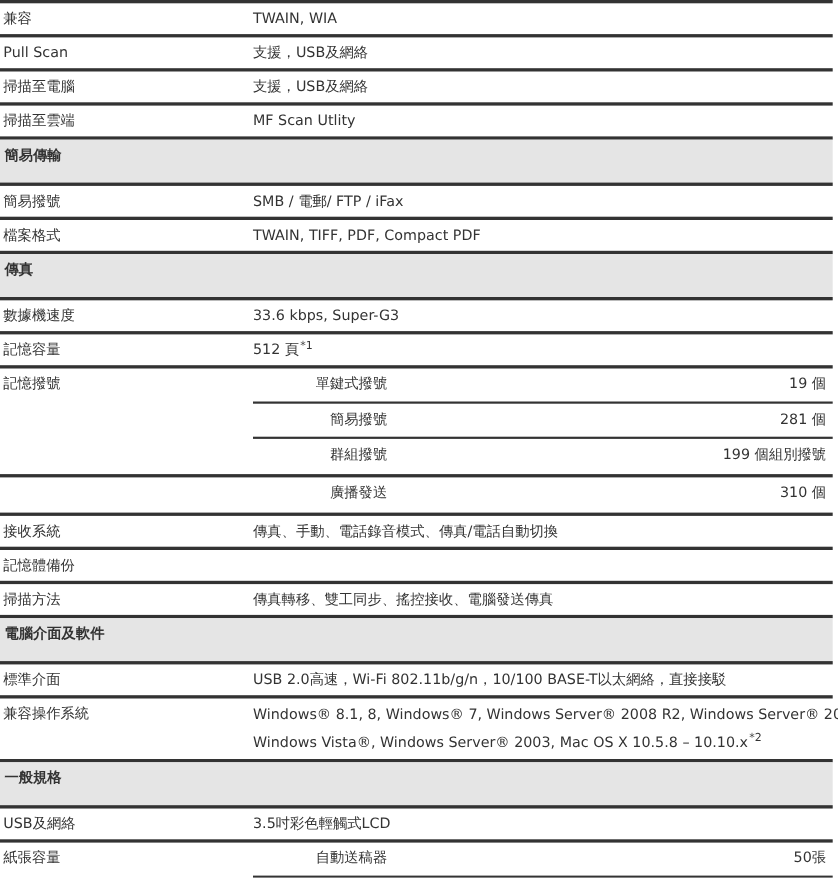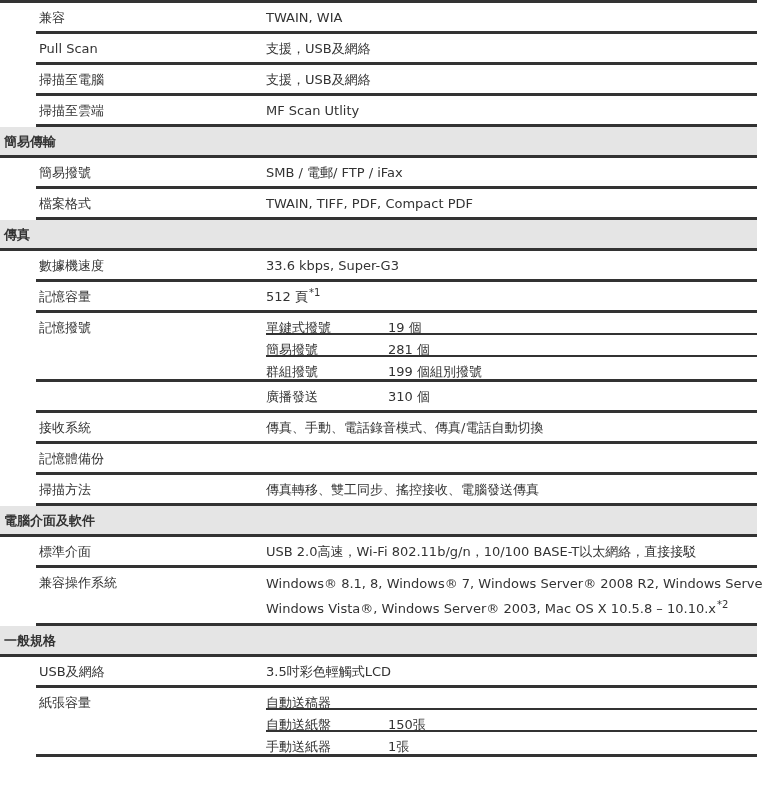--- a/index.html
+++ b/index.html
@@ -12,37 +12,36 @@
   }
   .spec-table {
     width: 757px;
     border-top: 3px solid #333333;
     background: #ffffff;
   }
   .row {
     display: flex;
     border-bottom: 3px solid #333333;
     min-height: 31px;
-    margin-left: 36px;
   }
   .cell { padding-top: 7px; }
   .label {
     flex: 0 0 230px; width: 230px;
     padding-left: 3px; padding-right: 6px;
   }
   .value { flex: 1 1 auto; padding-right: 6px; }
   .section {
-    height: 31px;
+    height: 42px;
     background: #e5e5e5;
     border-bottom: 3px solid #333333;
     padding: 7px 0 0 4px;
     font-weight: bold;
   }
   .group-value { flex: 1 1 auto; display: flex; flex-direction: column; }
-  .sub-row { display: flex; height: 22px; padding-top: 7px; }
+  .sub-row { display: flex; height: 32px; padding-top: 7px; text-align: right; }
   .sub-row.bordered { border-bottom: 2px solid #333333; }
   .sub-label { flex: 0 0 122px; width: 122px; }
   .sub-value { flex: 1 1 auto; padding-right: 6px; }
   .footnote {
     font-size: 10px;
     position: relative; top: -5px;
     margin-left: 1px;
   }
   .os-line { white-space: nowrap; line-height: 25px; }
   .row-os .value { padding-top: 3px; padding-bottom: 1px; }
@@ -158,20 +157,21 @@
   <div class="row">
     <div class="cell label">USB及網絡</div>
     <div class="cell value">3.5吋彩色輕觸式LCD</div>
   </div>
 
   <div class="row">
     <div class="cell label">紙張容量</div>
     <div class="group-value">
       <div class="sub-row bordered">
         <div class="sub-label">自動送稿器</div>
+        <div class="sub-value">50張</div>
       </div>
       <div class="sub-row bordered">
         <div class="sub-label">自動送紙盤</div>
         <div class="sub-value">150張</div>
       </div>
       <div class="sub-row">
         <div class="sub-label">手動送紙器</div>
         <div class="sub-value">1張</div>
       </div>
     </div>

